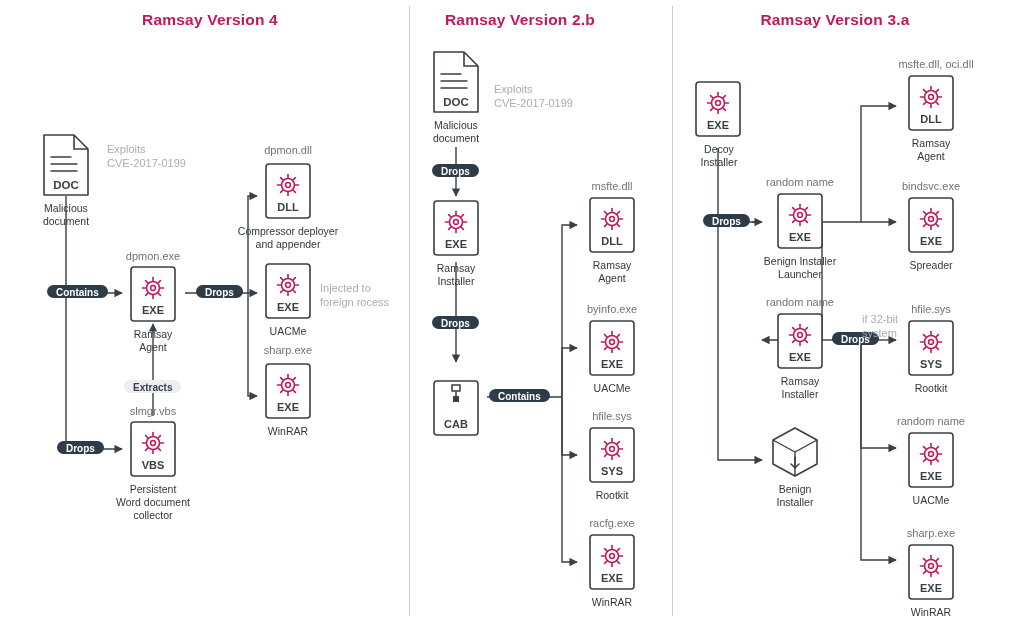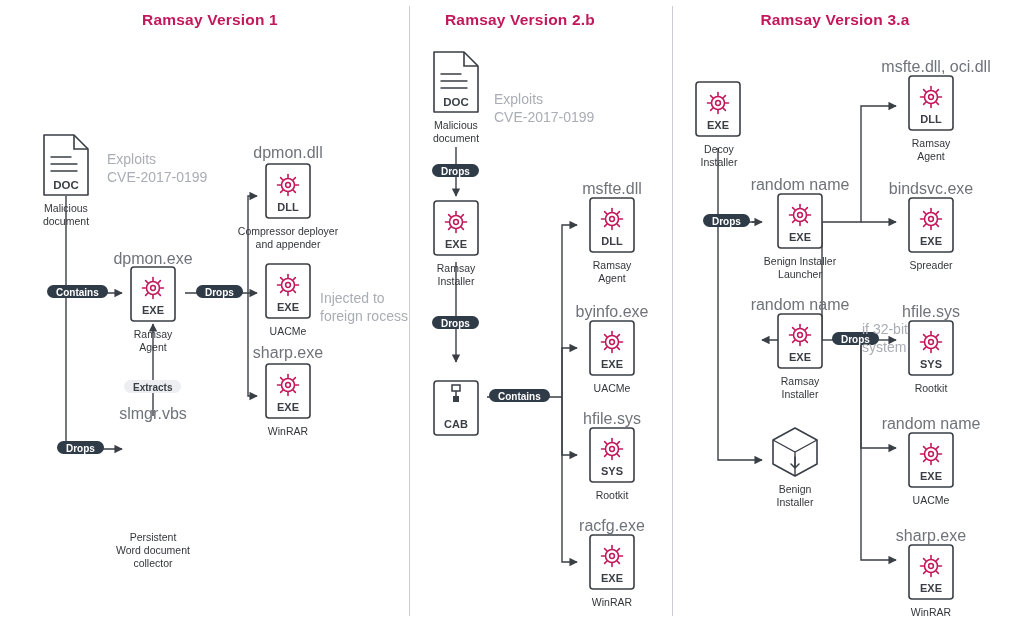--- a/index.html
+++ b/index.html
@@ -45,31 +45,30 @@
     position: absolute;
     text-align: center;
     font-size: 10.5px;
     line-height: 1.25;
     color: #33363b;
     white-space: pre-line;
   }
   .lbl-top {
     position: absolute;
     text-align: center;
-    font-size: 16px;
+    font-size: 11px;
     color: #6f737a;
     white-space: nowrap;
   }
   .note {
     position: absolute;
-    font-size: 14px;
+    font-size: 11px;
     line-height: 1.3;
     color: #a9adb4;
     white-space: pre-line;
-    margin-top: 8px;
   }
   
   .pill {
     position: absolute;
     background: #2f3b47;
     color: #ffffff;
     font-size: 10px;
     font-weight: bold;
     border-radius: 10px;
     padding: 3px 9px 0;
@@ -91,21 +90,21 @@
   }
 </style>
 </head>
 <body>
 
 <div id="canvas">
 
   <div class="divider" style="left:409px; top:6px; height:610px;"></div>
   <div class="divider" style="left:672px; top:6px; height:610px;"></div>
 
-  <div class="col-title" style="left:60px; top:11px; width:300px;">Ramsay Version 1</div>
+  <div class="col-title" style="left:60px; top:11px; width:300px;">Ramsay Version 4</div>
   <div class="col-title" style="left:405px; top:11px; width:230px;">Ramsay Version 2.b</div>
   <div class="col-title" style="left:720px; top:11px; width:230px;">Ramsay Version 3.a</div>
 
   <svg class="lines">
     <defs>
       <marker id="ah" markerWidth="7" markerHeight="7" refX="5.4" refY="3" orient="auto">
         <path d="M0,0 L6,3 L0,6 z" fill="#3a3f46"></path>
       </marker>
     </defs>
     <g stroke="#3a3f46" stroke-width="1.4" fill="none">
@@ -192,21 +191,43 @@
           </g>
         </g>
         <text x="26" y="49" font-family="Liberation Sans, sans-serif" font-size="11" font-weight="bold" fill="#3a3f46" text-anchor="middle">EXE</text>
       </svg>
     </div>
   </div>
   <div class="cap" style="left:103px; top:328px; width:100px;">Ramsay
 Agent</div>
 
   <div class="lbl-top" style="left:103px; top:405px; width:100px;">slmgr.vbs</div>
-  <div class="cap" style="left:93px; top:483px; width:120px;margin-top:48px;">Persistent
+  <div class="node" style="left:127px; top:420px;">
+    <div class="icon">
+      <svg width="52" height="58" viewBox="0 0 52 58">
+        <rect x="4" y="2" width="44" height="54" rx="3" fill="#fff" stroke="#3a3f46" stroke-width="1.6"></rect>
+        <g transform="translate(26,23)">
+          <circle r="6.5" fill="none" stroke="#c2185b" stroke-width="1.6"></circle>
+          <circle r="2.4" fill="none" stroke="#c2185b" stroke-width="1.5"></circle>
+          <g stroke="#c2185b" stroke-width="1.6" stroke-linecap="round">
+            <path d="M0,-10.5 v3"></path>
+              <path d="M0,10.5 v-3"></path>
+            <path d="M-10.5,0 h3"></path>
+              <path d="M10.5,0 h-3"></path>
+            <path d="M-7.4,-7.4 l2.1,2.1"></path>
+              <path d="M7.4,7.4 l-2.1,-2.1"></path>
+            <path d="M7.4,-7.4 l-2.1,2.1"></path>
+              <path d="M-7.4,7.4 l2.1,-2.1"></path>
+          </g>
+        </g>
+        <text x="26" y="49" font-family="Liberation Sans, sans-serif" font-size="11" font-weight="bold" fill="#3a3f46" text-anchor="middle">VBS</text>
+      </svg>
+    </div>
+  </div>
+  <div class="cap" style="left:93px; top:483px; width:120px;">Persistent
 Word document
 collector</div>
 
   <div class="lbl-top" style="left:238px; top:144px; width:100px;">dpmon.dll</div>
   <div class="node" style="left:262px; top:162px;">
     <div class="icon">
       <svg width="52" height="58" viewBox="0 0 52 58">
         <rect x="4" y="2" width="44" height="54" rx="3" fill="#fff" stroke="#3a3f46" stroke-width="1.6"></rect>
         <g transform="translate(26,23)">
           <circle r="6.5" fill="none" stroke="#c2185b" stroke-width="1.6"></circle>

